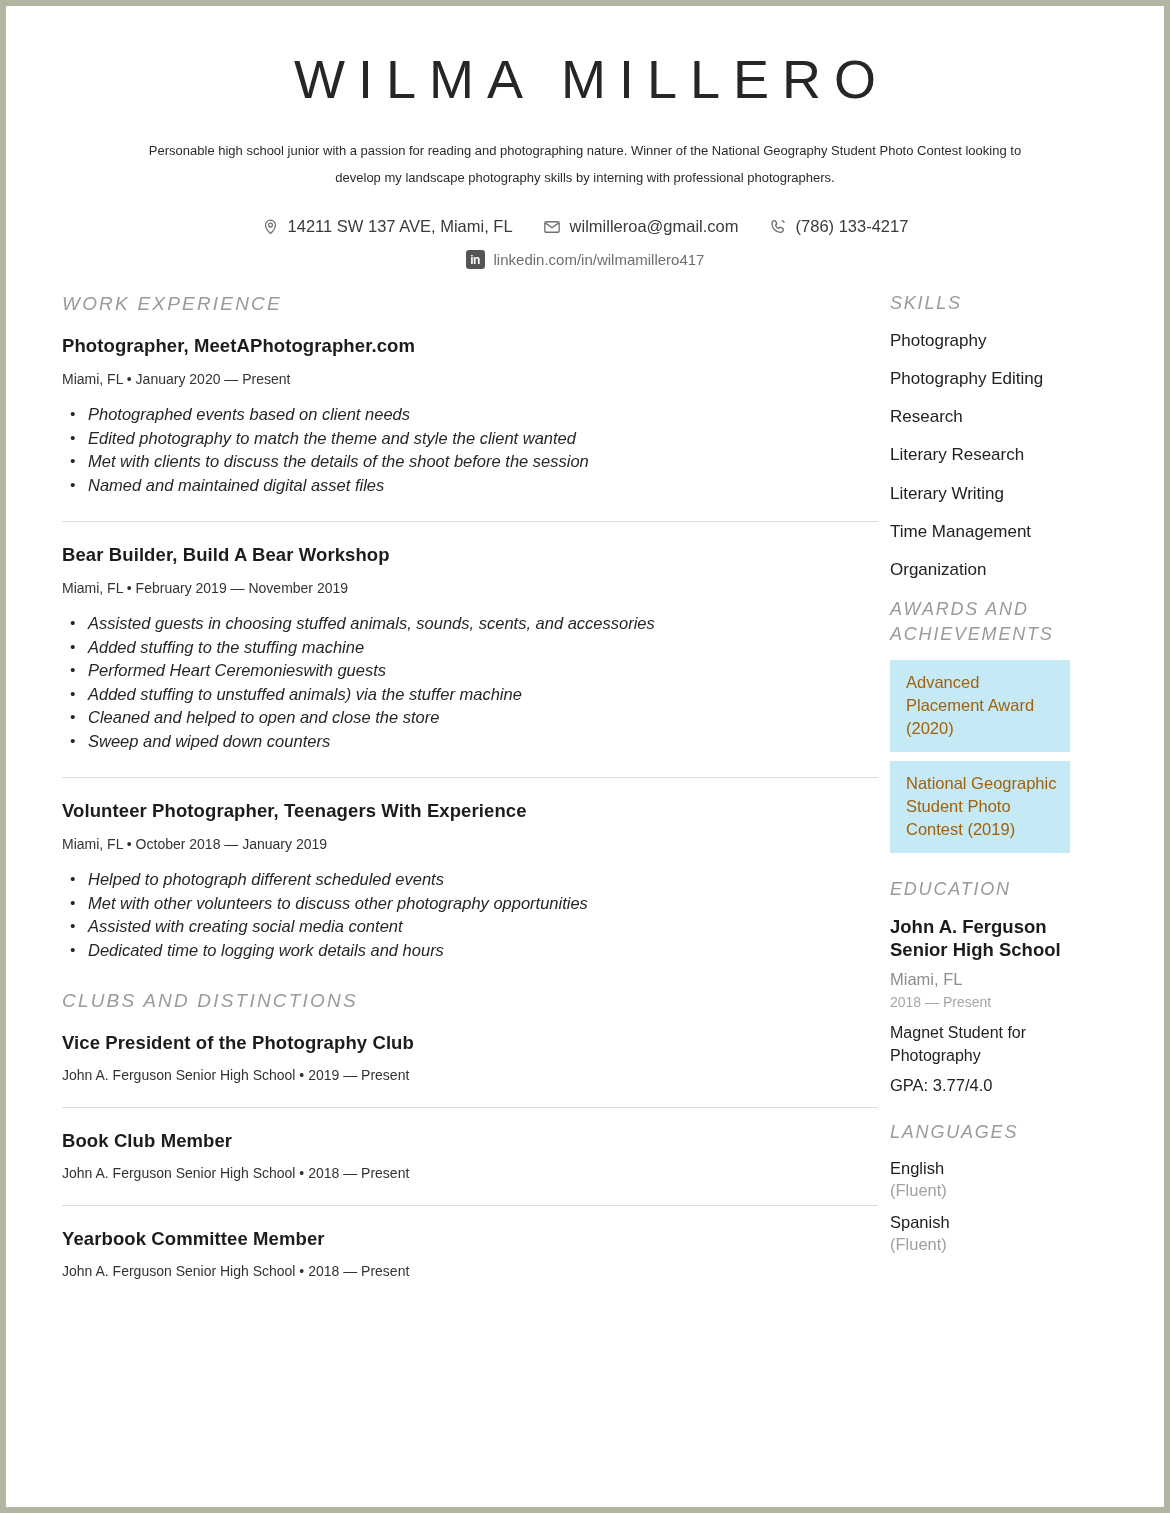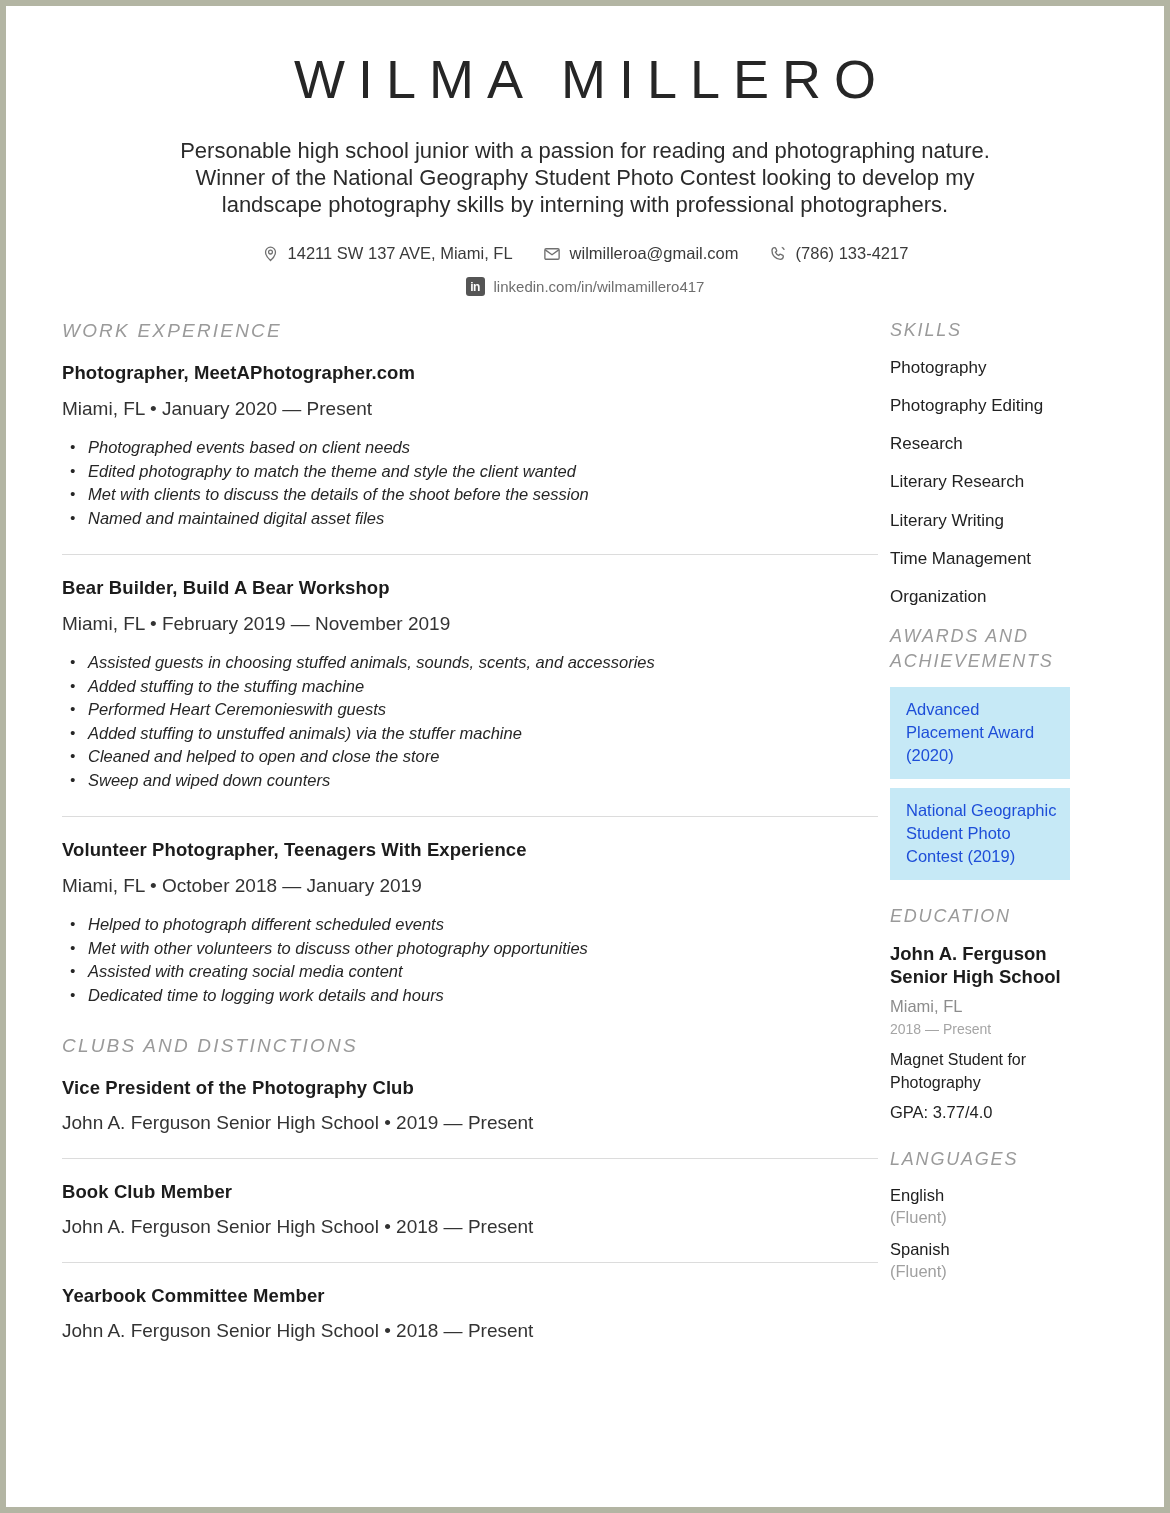--- a/index.html
+++ b/index.html
@@ -42,21 +42,21 @@
     letter-spacing: 13px;
     color: #262626;
     margin: 0;
     padding-left: 13px;
     line-height: 1.1;
     font-family: "Liberation Sans", sans-serif;
   }
   .summary {
     width: 880px;
     margin: 28px auto 0 auto;
-    font-size: 22px;
+    font-size: 13px;
     line-height: 27px;
     color: #2b2b2b;
     text-align: center;
   }
   .contact-row {
     margin-top: 26px;
     display: flex;
     justify-content: center;
     align-items: center;
     gap: 30px;
@@ -133,21 +133,21 @@
   
   .entry { padding-bottom: 2px; }
   .entry-title {
     font-size: 18.5px;
     font-weight: bold;
     color: #1c1c1c;
     margin: 0 0 14px 0;
     letter-spacing: 0.1px;
   }
   .entry-meta {
-    font-size: 19px;
+    font-size: 14px;
     color: #333333;
     margin: 0 0 16px 0;
   }
   .bullets {
     margin: 0 0 0 0;
     padding: 0 0 0 26px;
     list-style: none;
     font-style: italic;
   }
   .bullets li {
@@ -181,21 +181,21 @@
   .skill-item {
     font-size: 17px;
     color: #222222;
     margin-bottom: 17px;
     line-height: 1.25;
   }
   .skills-list { }
 
   .award-box {
     background: #c6e9f6;
-    color: #1d4ed8;
+    color: #a16207;
     font-size: 16.5px;
     line-height: 23px;
     padding: 11px 13px 12px 16px;
     margin-bottom: 9px;
     width: 180px;
     box-sizing: border-box;
   }
   .awards-block { margin-bottom: 24px; }
 
   .edu-school {

